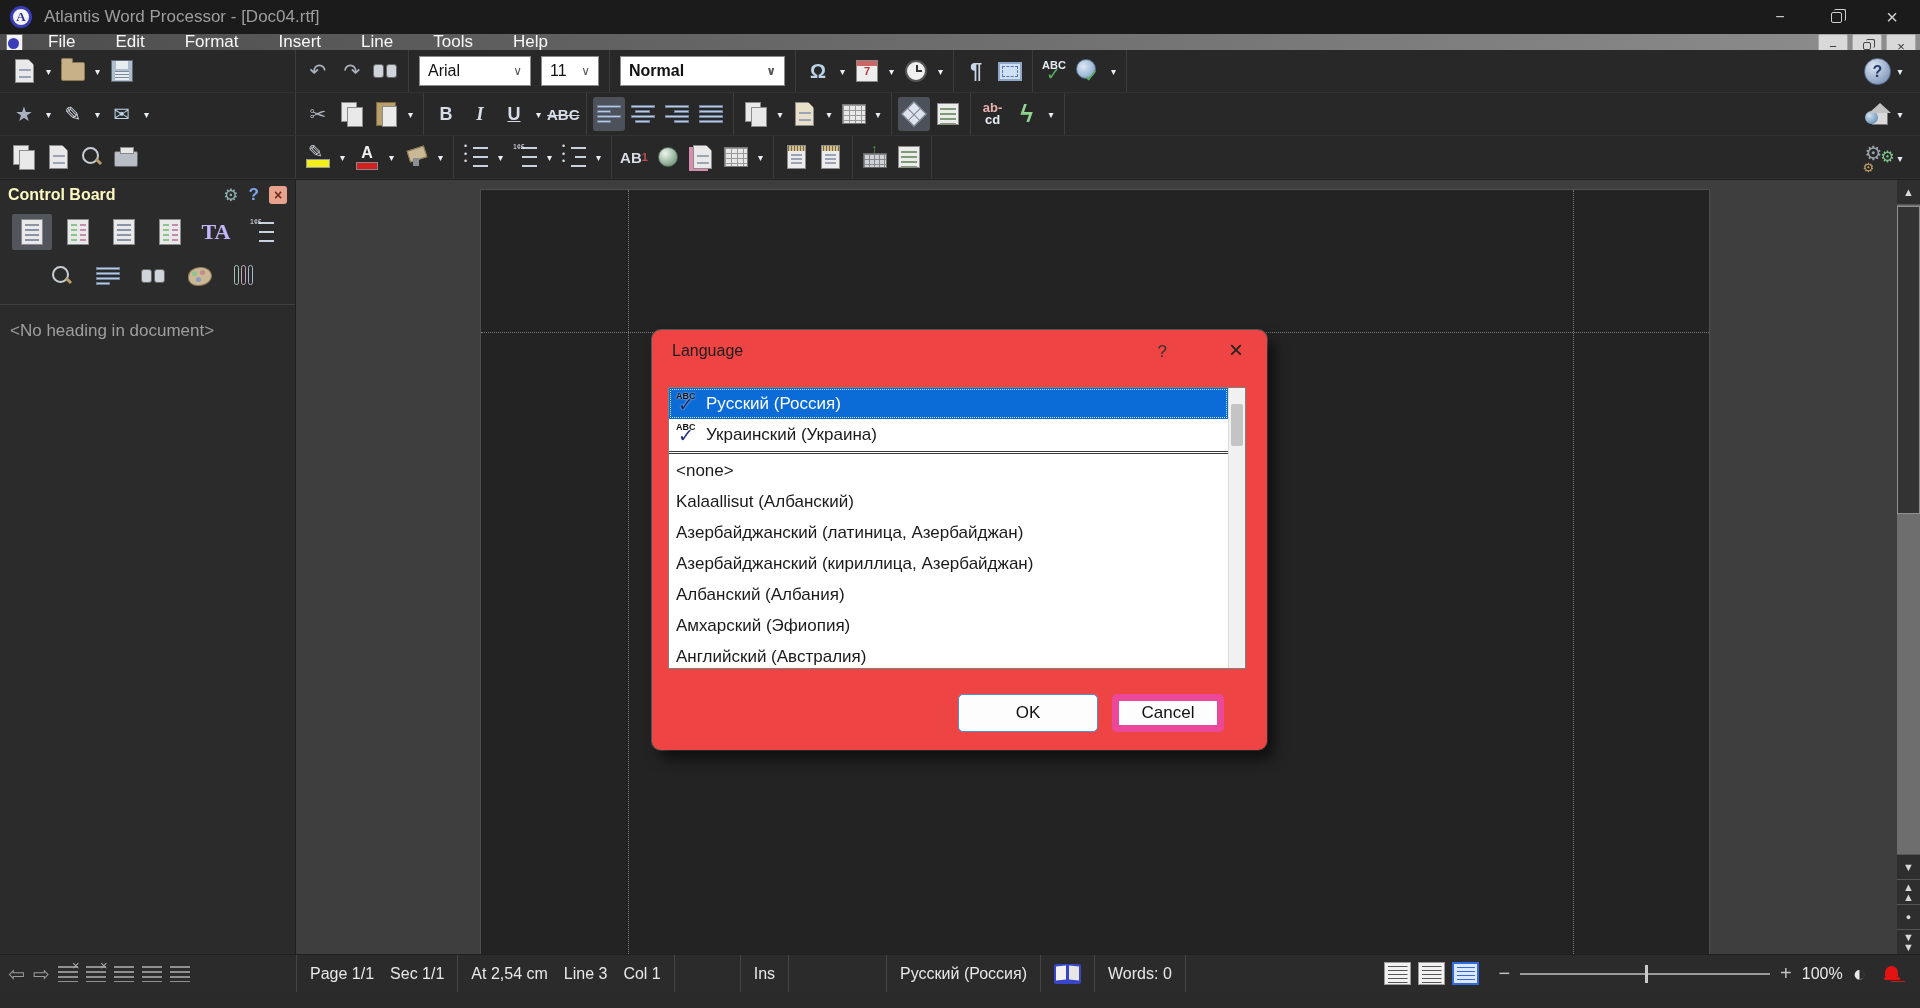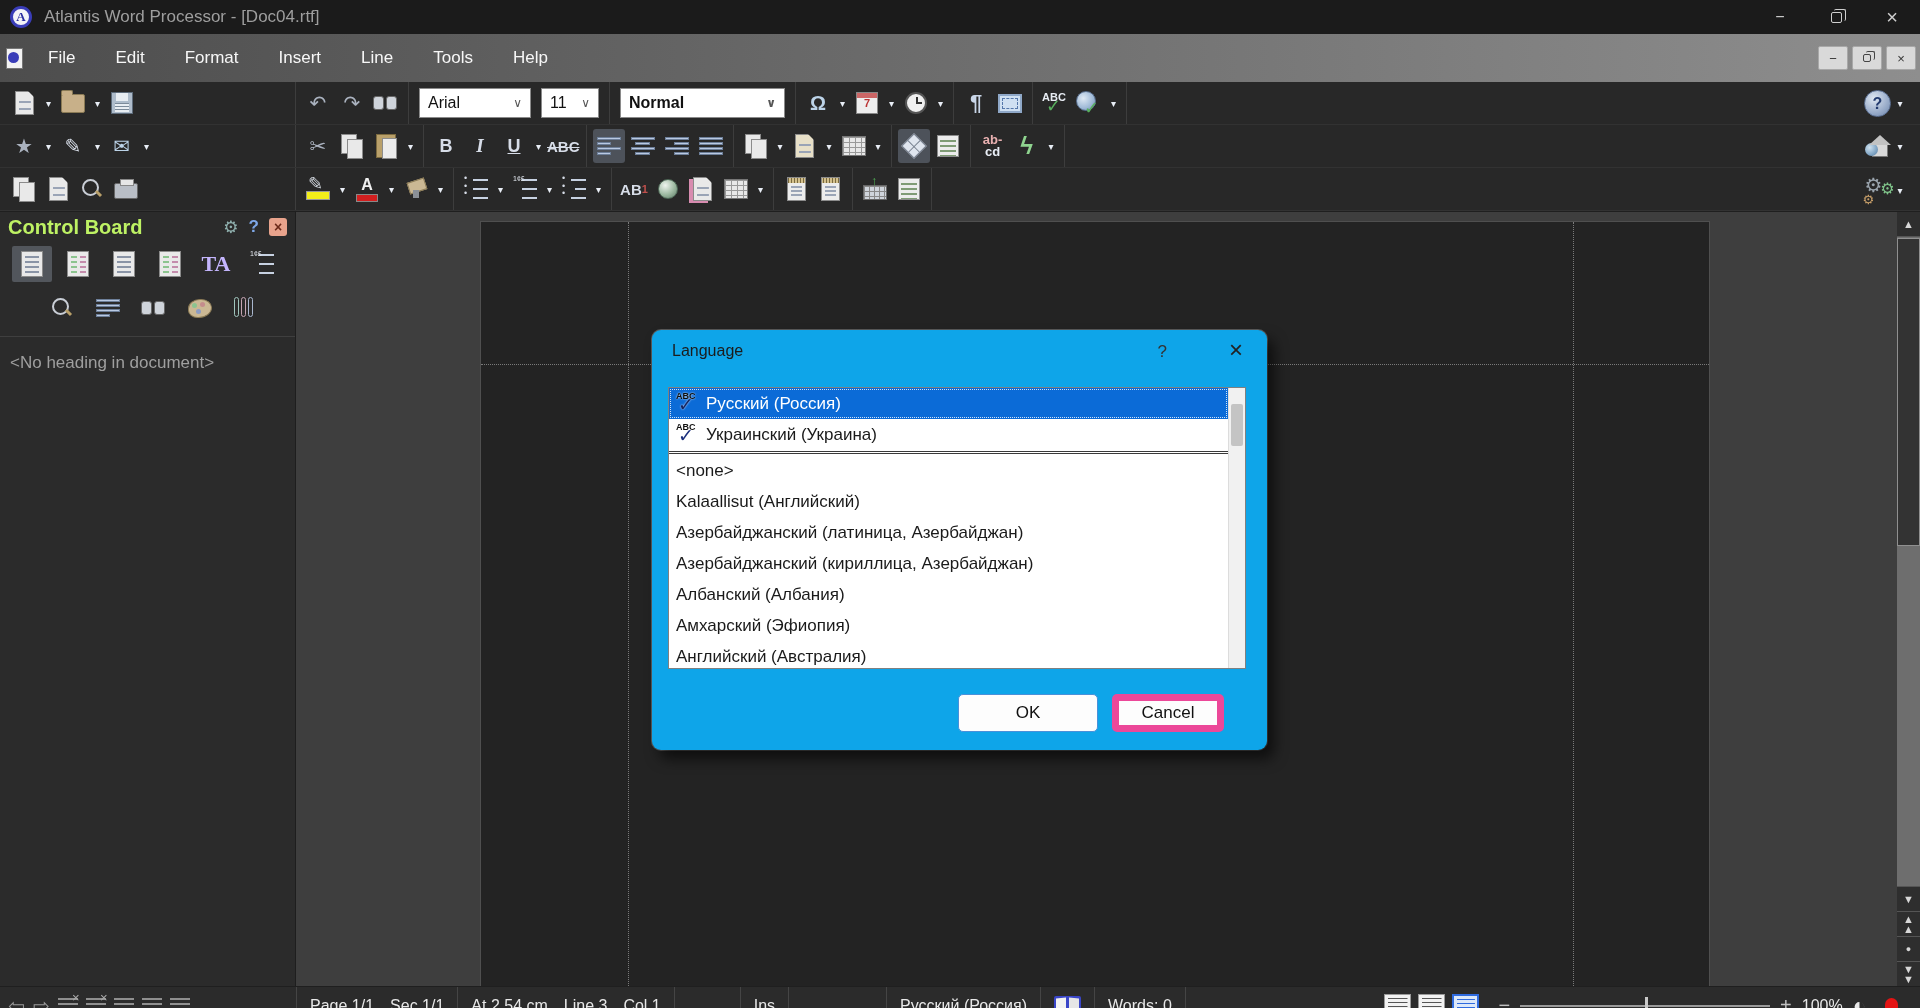--- a/index.html
+++ b/index.html
@@ -14,22 +14,22 @@
     font-family:"Liberation Serif","DejaVu Serif",serif; }
   #titlebar .title { color:#9e9e9e; font-size:17px; margin-left:12px; }
   #titlebar .spacer { flex:1; }
   .winbtn { width:56px; height:34px; display:flex; align-items:center; justify-content:center;
     color:#cfcfcf; font-size:16px; }
   .restore-box { width:11px; height:11px; border:1px solid #cfcfcf; border-radius:2px; position:relative; }
   .restore-box::before { content:""; position:absolute; left:2px; top:-4px; width:11px; height:11px;
     border:1px solid #cfcfcf; border-left:none; border-bottom:none; border-radius:2px; }
 
   
-  #menubar { height:48px; background:linear-gradient(to right,#4d4d4d,#8e8e8e);
-    display:flex; align-items:center; }
+  #menubar { height:16px; background:linear-gradient(to right,#4d4d4d,#8e8e8e);
+    display:flex; }
   .menu-doc { width:17px; height:21px; background:#f3f3f3; border:1px solid #777;
     margin-left:6px; position:relative; }
   .menu-doc::before { content:""; position:absolute; left:1px; top:3px; width:11px; height:11px;
     border-radius:50%; background:#3a3db8; }
   .menu-item { color:#f7f7f7; font-size:17px; padding:0 15px; height:100%;
     display:flex; align-items:center; margin-left:10px; }
   #menubar .spacer { flex:1; }
   .mdibtn { width:30px; height:24px; background:#d9d9d9; border:1px solid #a8a8a8; border-radius:2px;
     margin-right:4px; color:#333; font-size:13px; display:flex; align-items:center; justify-content:center; }
   .mdibtn .restore-box,.mdibtn .restore-box::before { border-color:#444; width:8px; height:8px; }
@@ -155,21 +155,21 @@
     background:radial-gradient(circle at 35% 35%, #cfe2f0, #7fa4c4 60%, #55789a); }
   .ic-gears { position:relative; width:30px; height:26px; color:#9aa4ad; }
   .ic-gears .g1 { position:absolute; left:2px; top:-4px; font-size:20px; }
   .ic-gears .g2 { position:absolute; right:-2px; top:2px; font-size:16px; color:#7fc48a; }
   .ic-gears .g3 { position:absolute; left:0; bottom:-4px; font-size:13px; color:#c9a06a; }
 
   
   #main { display:flex; height:774px; }
   #panel { width:296px; background:#2b2b2b; border-right:1px solid #1e1e1e; }
   #panel-head { height:30px; display:flex; align-items:center; padding:0 8px; }
-  #panel-head .ttl { color:#bef264; font-weight:bold; font-size:20px; }
+  #panel-head .ttl { color:#fef9c3; font-weight:bold; font-size:16px; }
   #panel-head .spacer { flex:1; }
   #panel-head .ph-ico { margin-left:10px; font-size:17px; }
   .gear-ico { color:#8fb0ae; }
   .help-ico { color:#7fa8e8; font-weight:bold; }
   .close-box { width:18px; height:18px; border-radius:3px; background:#e8a38c; color:#6b2a1a;
     display:flex; align-items:center; justify-content:center; font-weight:bold; font-size:14px; }
   .cb-row { display:flex; align-items:center; gap:6px; padding:4px 0 4px 12px; }
   .cb-row.r2 { padding-left:42px; }
   .cbb { width:40px; height:36px; display:flex; align-items:center; justify-content:center; border-radius:2px; }
   .cbb.active { background:#52565c; }
@@ -222,21 +222,21 @@
   .ic-book::after { content:""; position:absolute; right:2px; top:2px; width:10px; height:14px; background:#e6e6e6; transform:skewY(6deg); }
   .half-ico { font-size:22px; color:#e8e8e8; }
   .ic-bell { width:16px; height:18px; position:relative; margin:0 8px; }
   .ic-bell::before { content:""; position:absolute; left:1px; top:1px; width:13px; height:11px;
     background:#e31313; border-radius:7px 7px 2px 2px; }
   .ic-bell::after { content:""; position:absolute; left:0; top:12px; width:16px; height:3px;
     background:#e31313; border-radius:2px; box-shadow:6px 3px 0 -1px #e31313; }
 
   
   #dialog { position:absolute; left:652px; top:330px; width:615px; height:420px;
-    background:#0ea5e9; border-radius:9px; box-shadow:7px 9px 14px rgba(0,0,0,.6), 0 0 0 1px #5a5a5a;
+    background:#ef4444; border-radius:9px; box-shadow:7px 9px 14px rgba(0,0,0,.6), 0 0 0 1px #5a5a5a;
     z-index:50; }
   #dlg-title { position:absolute; left:20px; top:12px; font-size:16px; color:#1c1c1c; }
   #dlg-help { position:absolute; right:100px; top:12px; font-size:17px; color:#333; }
   #dlg-close { position:absolute; right:24px; top:6px; font-size:24px; color:#222; }
   #lang-list { position:absolute; left:16px; top:57px; width:578px; height:282px;
     background:#fff; border:1px solid #808080; overflow:hidden; }
   #lang-list .rows { margin-right:17px; }
   .lrow { height:31px; display:flex; align-items:center; padding-left:7px; gap:5px;
     font-size:17px; color:#1a1a1a; }
   .lrow.sel { background:#0b6bd7; color:#fff; outline:1px dotted #cfe2f8; outline-offset:-2px; }
@@ -733,21 +733,21 @@
             <span class="sa">ABC</span>
             <span class="sc">✓</span>
           </span>
           <span>Украинский (Украина)</span>
         </div>
         <div class="lsep"></div>
         <div class="lrow">
           <span>&lt;none&gt;</span>
         </div>
         <div class="lrow">
-          <span>Kalaallisut (Английский)</span>
+          <span>Kalaallisut (Албанский)</span>
         </div>
         <div class="lrow">
           <span>Азербайджанский (латиница, Азербайджан)</span>
         </div>
         <div class="lrow">
           <span>Азербайджанский (кириллица, Азербайджан)</span>
         </div>
         <div class="lrow">
           <span>Албанский (Албания)</span>
         </div>

